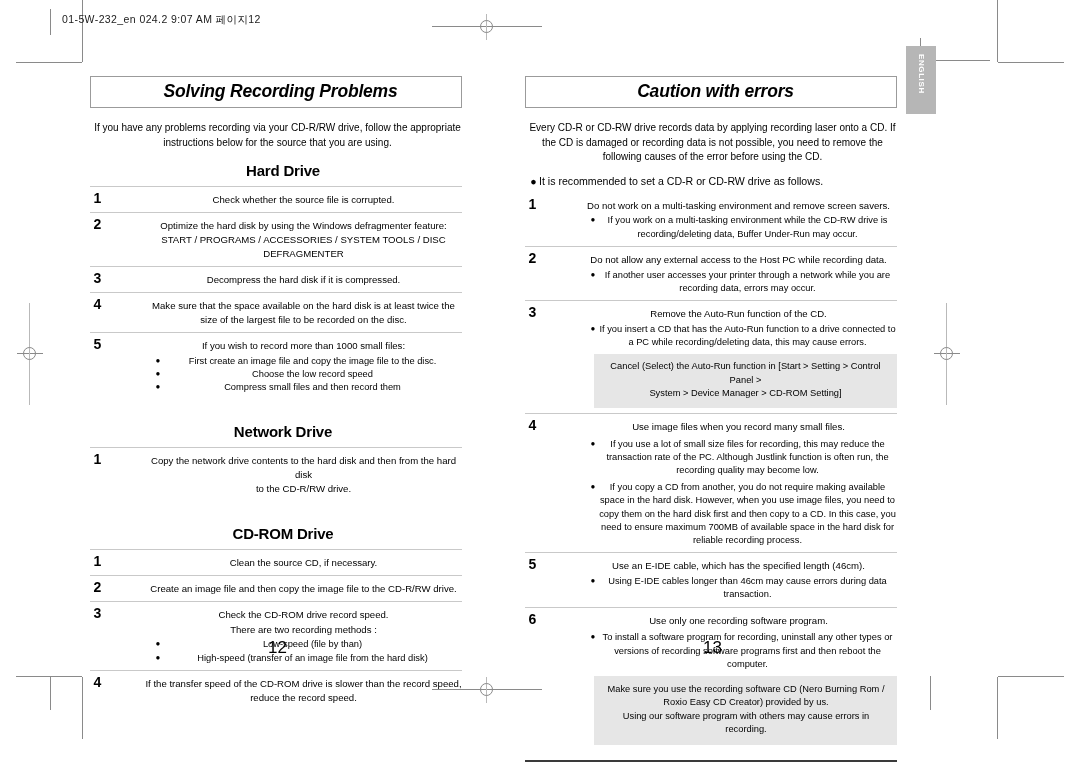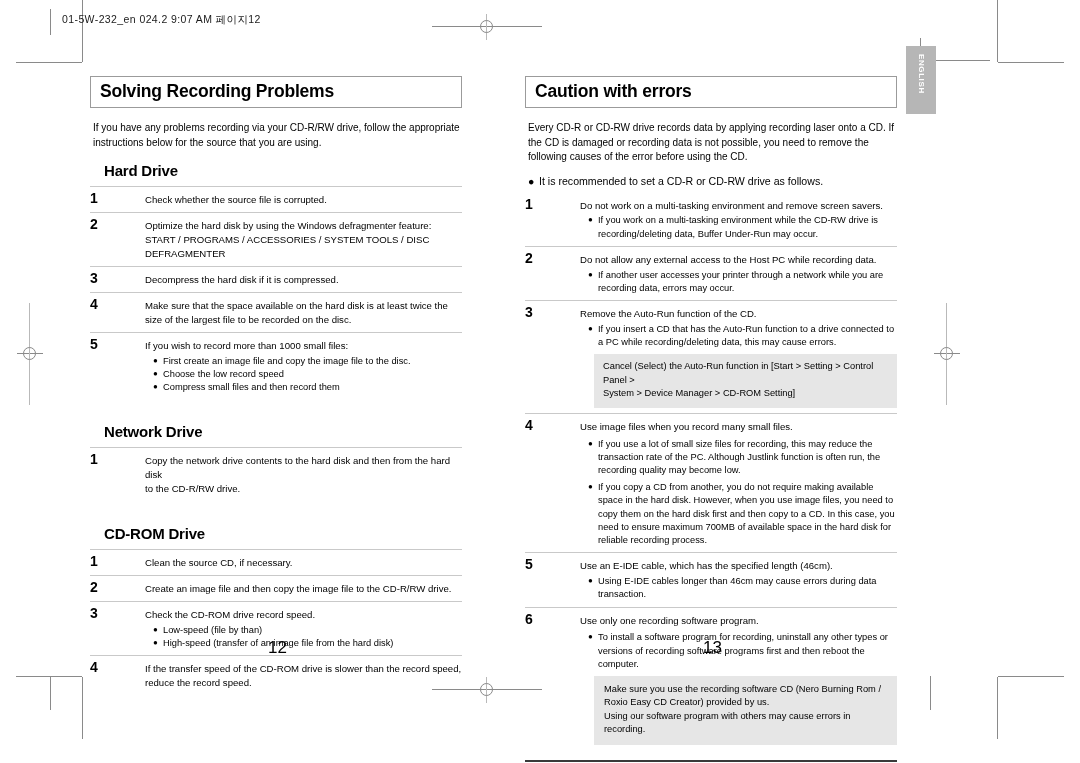--- a/index.html
+++ b/index.html
@@ -1,21 +1,21 @@
 <!DOCTYPE html>
 <html><head>
 <meta charset="utf-8">
 <style>
   html,body{margin:0;padding:0;}
   body{
     width:1080px;height:763px;background:#ffffff;
     font-family:"Liberation Sans", sans-serif;
     color:#000;position:relative;overflow:hidden;
   }
-  .page{position:absolute;inset:0;}
+  .page{position:absolute;inset:0;text-align:center;}
 
   
   .crop{position:absolute;background:#8a8a8a;}
   .crop.h{height:1px;width:66px;}
   .crop.v{width:1px;height:62px;}
   .regmark{position:absolute;width:26px;height:26px;}
   .regmark .circ{
     position:absolute;left:6px;top:6px;width:13px;height:13px;
     border:1px solid #8a8a8a;border-radius:50%;box-sizing:border-box;
   }
@@ -48,20 +48,21 @@
 
   
   .col{position:absolute;top:76px;width:372px;}
   .col-left{left:90px;}
   .col-right{left:525px;}
 
   .title-box{
     border:1px solid #9b9b9b;
     padding:5px 0 6px 9px;
     margin-bottom:13px;
+    font-style:italic;
   }
   .title-box h1{
     margin:0;font-size:17.5px;font-weight:bold;letter-spacing:-.2px;line-height:1.1;
   }
 
   .intro{font-size:10px;line-height:1.45;margin:0 0 12px 3px;}
   .intro.tight{margin-bottom:9px;}
 
   h2.section{
     margin:8px 0 7px 14px;font-size:15px;font-weight:bold;letter-spacing:-.2px;
@@ -250,20 +251,21 @@
       <div class="num">2</div>
       <div class="body">
         <span class="l">Create an image file and then copy the image file to the CD-R/RW drive.</span>
       </div>
     </div>
 
     <div class="item">
       <div class="num">3</div>
       <div class="body">
         <span class="l">Check the CD-ROM drive record speed.</span>
+        <div class="plainline">There are two recording methods :</div>
         <ul class="bul">
           <li>
               <span class="dot">●</span>
               <span class="txt">Low-speed (file by than)</span>
             </li>
           <li>
               <span class="dot">●</span>
               <span class="txt">High-speed (transfer of an image file from the hard disk)</span>
             </li>
         </ul>

